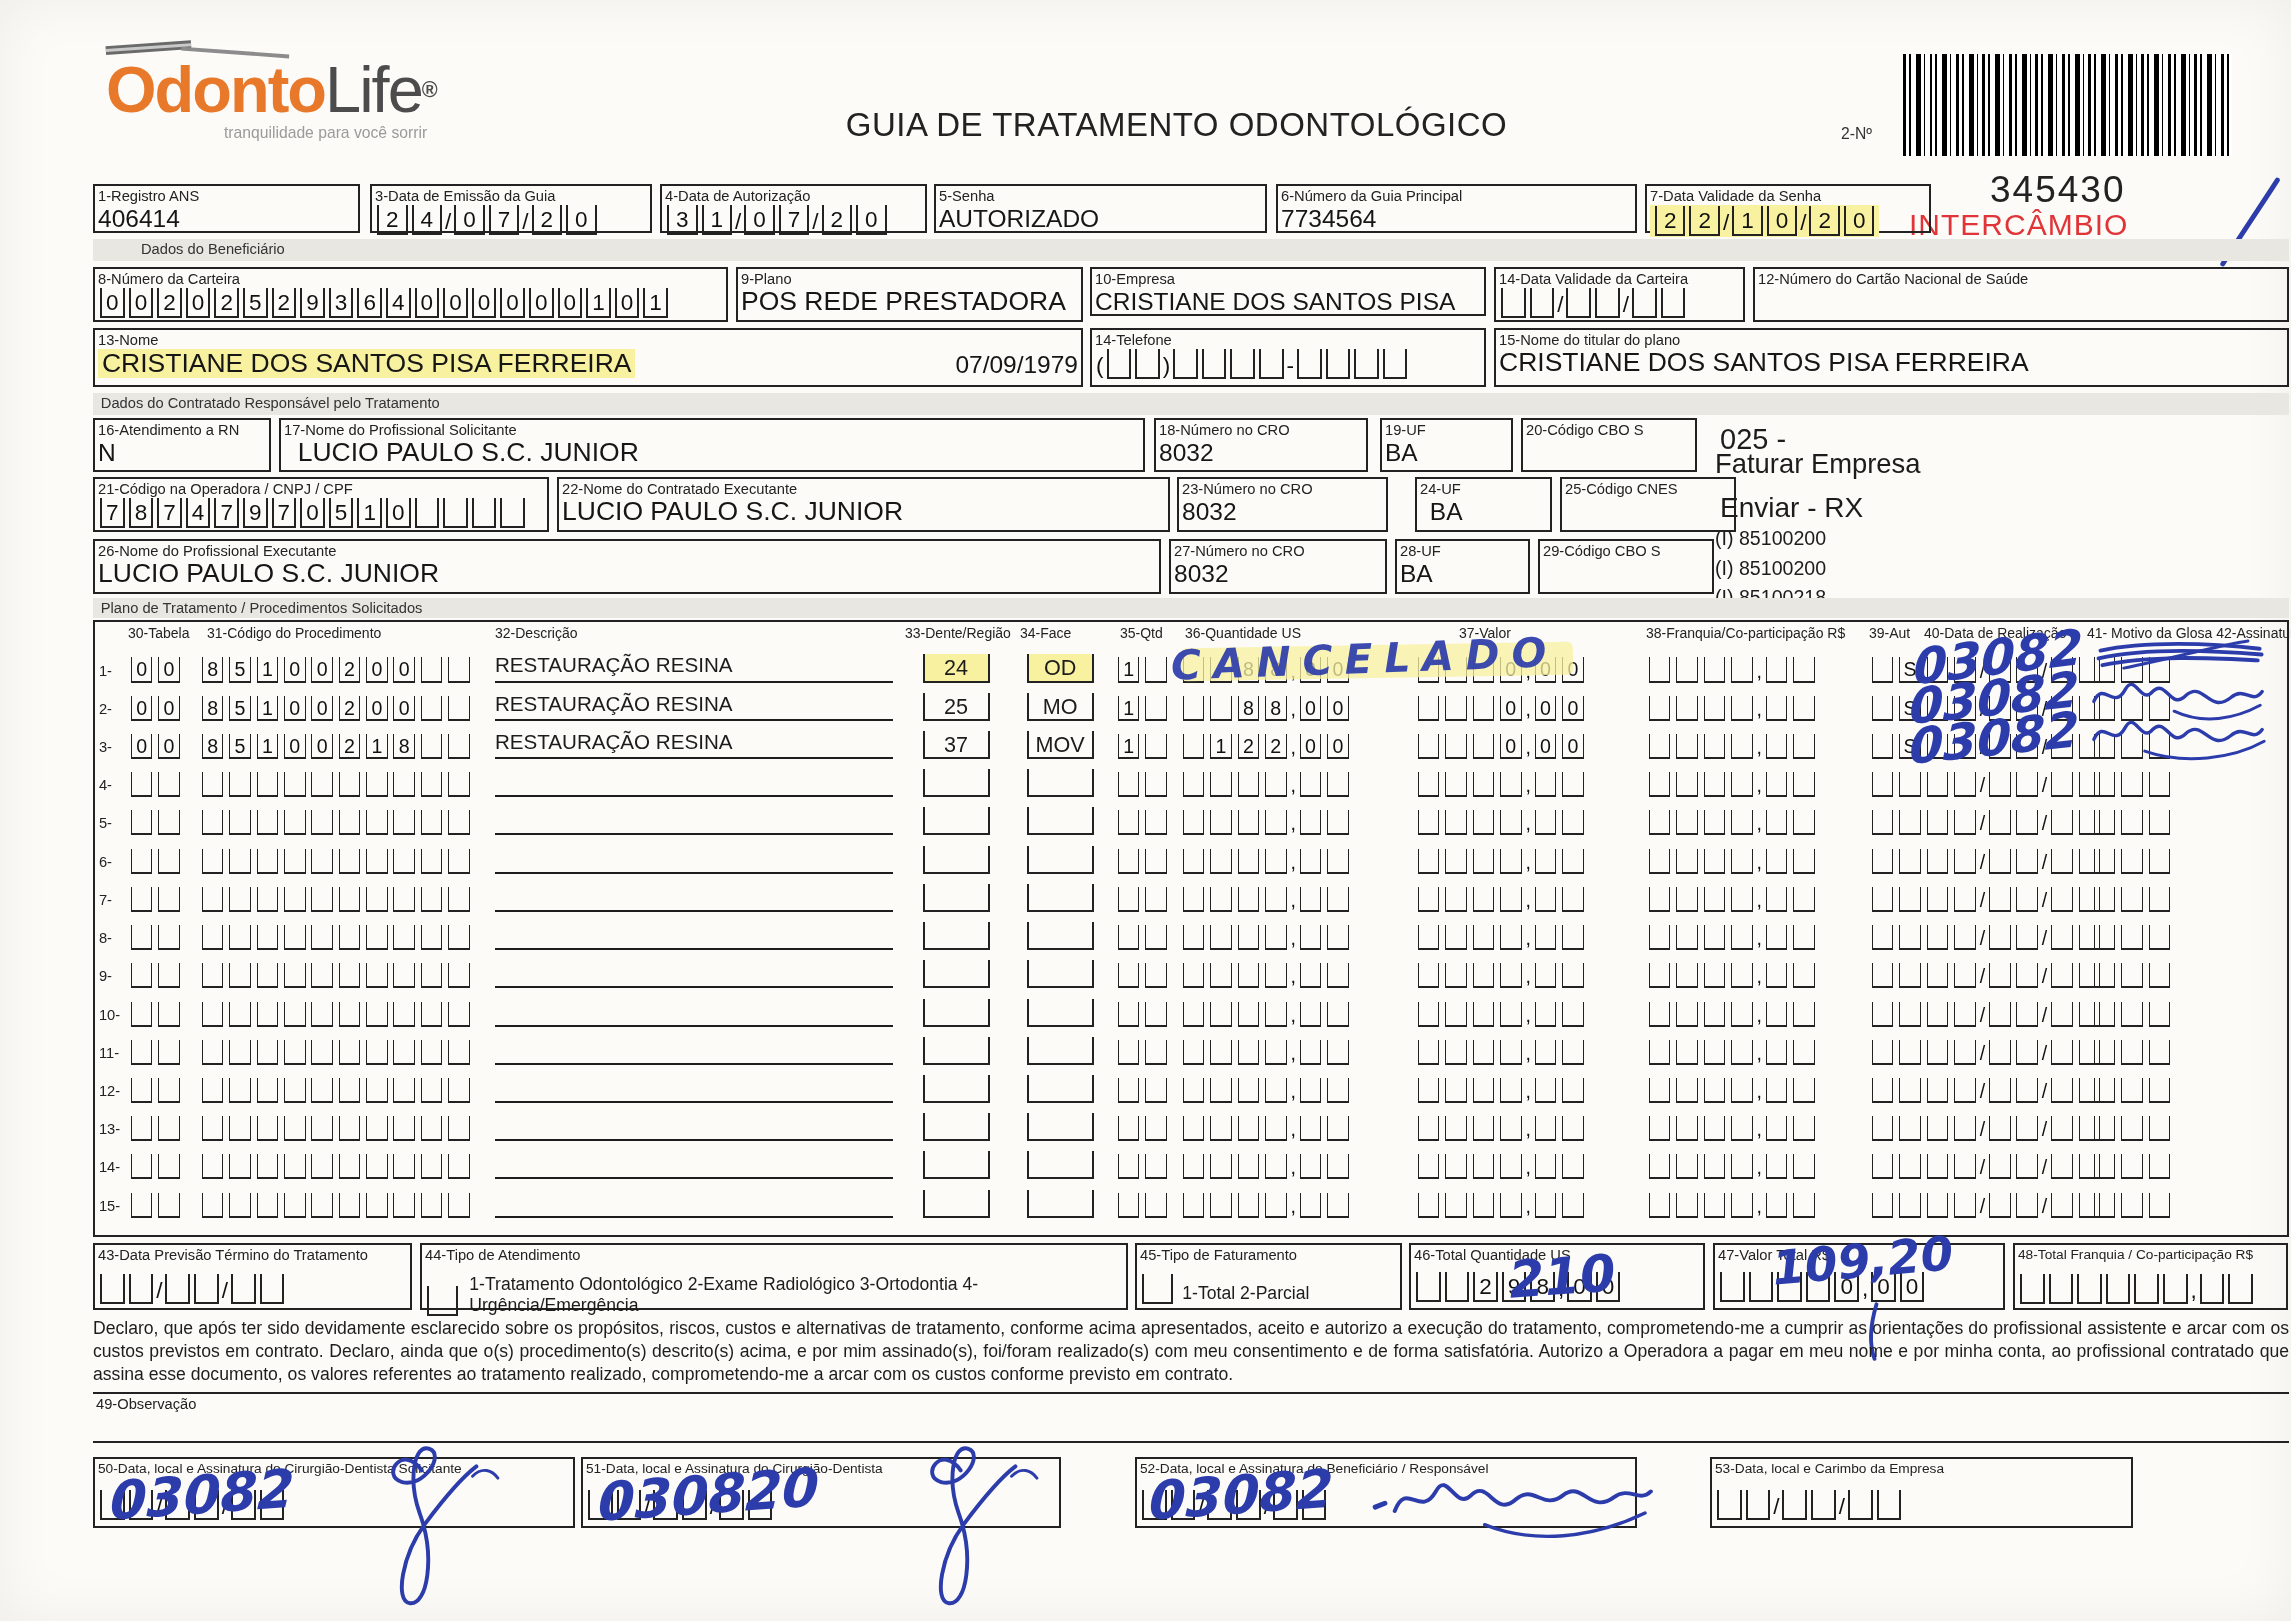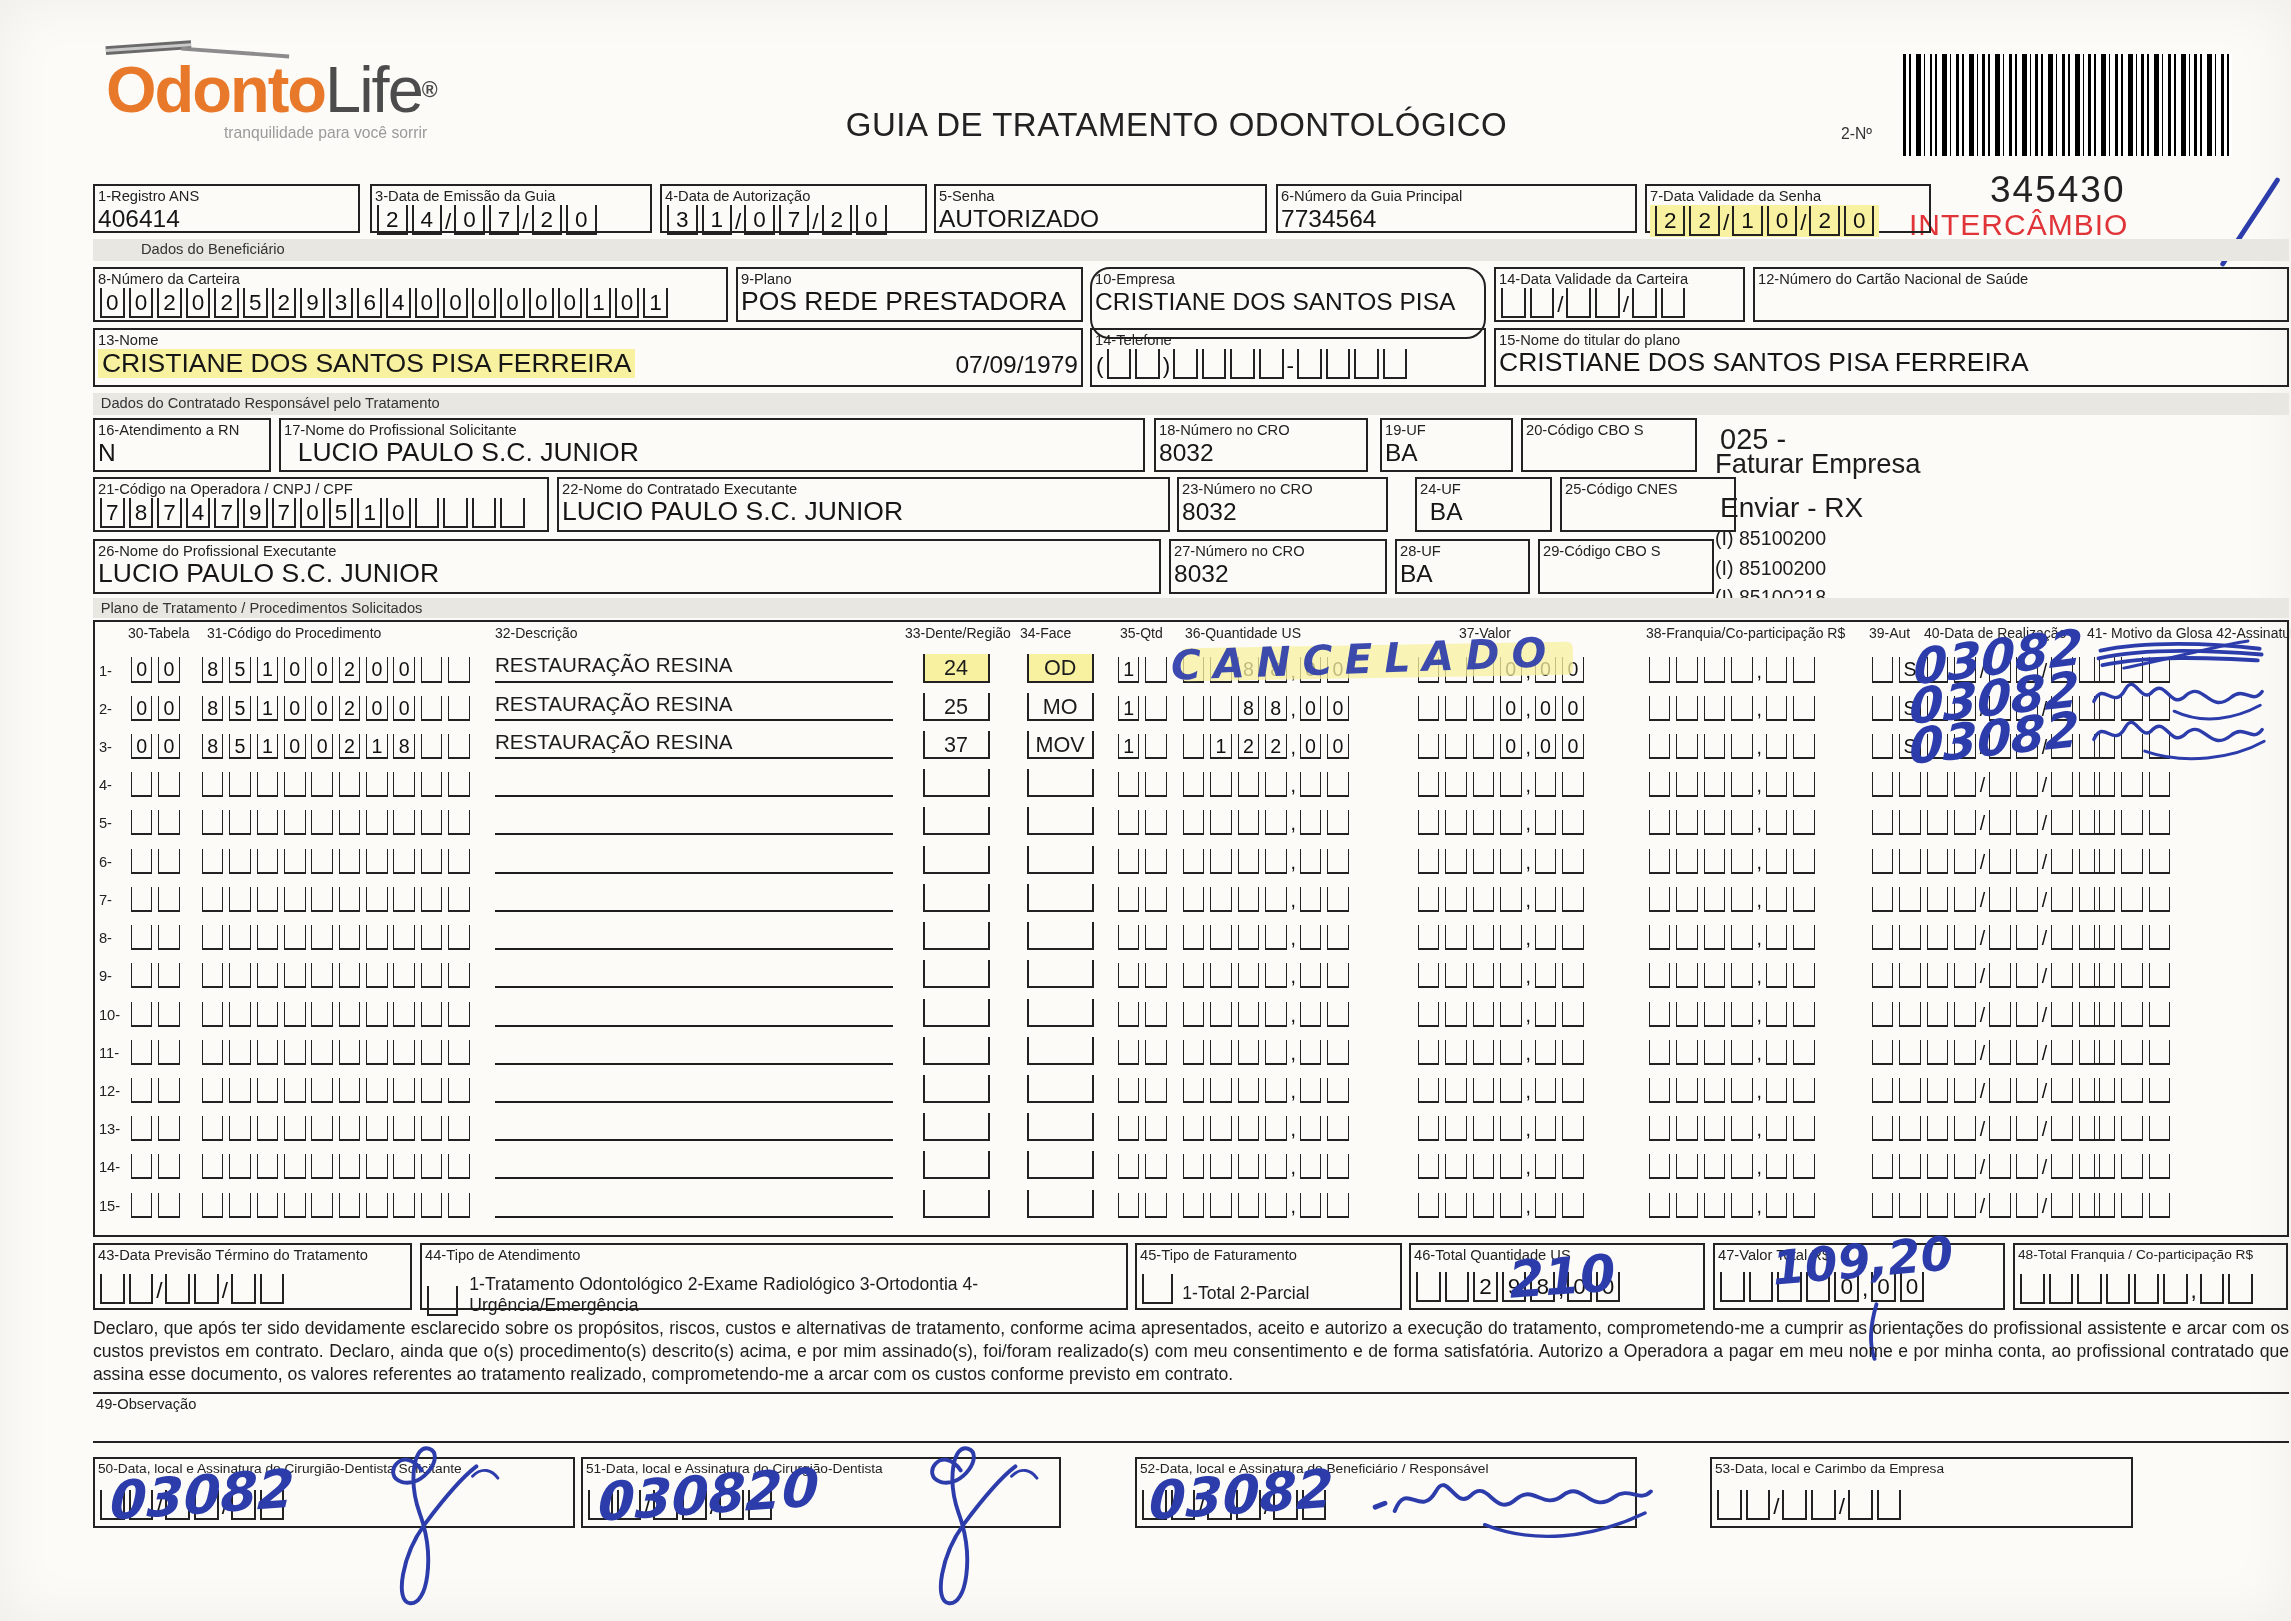--- a/index.html
+++ b/index.html
@@ -154,21 +154,21 @@
         <span class="cell">0</span>
         <span class="cell">1</span>
         <span class="cell">0</span>
         <span class="cell">1</span>
       </div>
   </div>
   <div class="box" style="left:736px;top:267px;width:347px;height:55px;">
     <div class="lbl">9-Plano</div>
     <div class="val" style="font-size:26.5px;">POS REDE PRESTADORA</div>
   </div>
-  <div class="box" style="left:1090px;top:267px;width:396px;height:72px;border-radius:20px;">
+  <div class="box" style="left:1090px;top:267px;width:396px;height:49px;">
     <div class="lbl">10-Empresa</div>
     <div class="val">CRISTIANE DOS SANTOS PISA</div>
   </div>
   <div class="box" style="left:1494px;top:267px;width:251px;height:55px;">
     <div class="lbl">14-Data Validade da Carteira</div>
     <div class="cells tight">
         <span class="cell">&nbsp;</span>
         <span class="cell">&nbsp;</span>
         <span class="sep">/</span>
         <span class="cell">&nbsp;</span>

